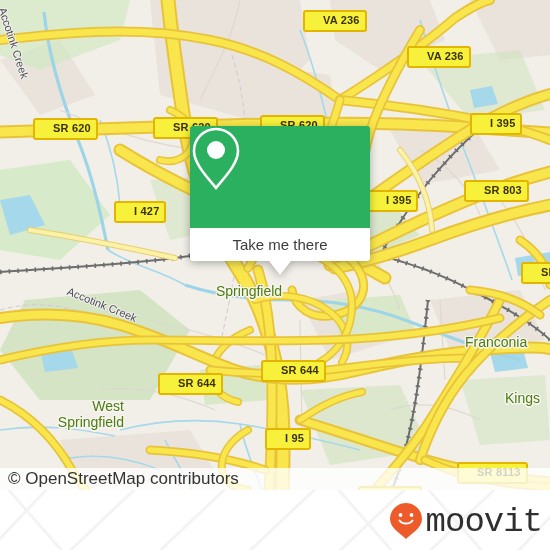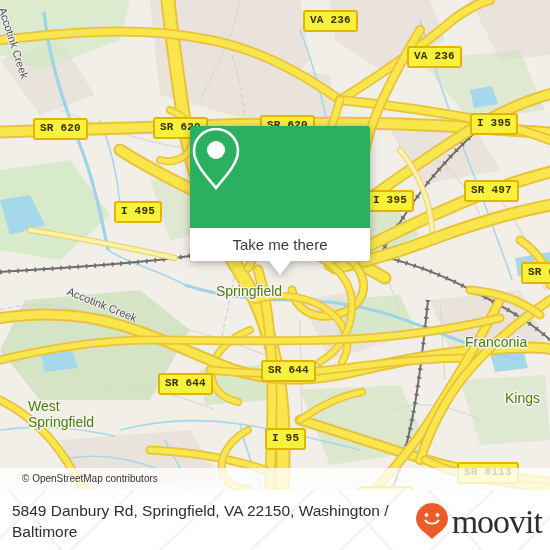--- a/index.html
+++ b/index.html
@@ -20,59 +20,59 @@
   
   .shield{
     position:absolute;
     background:#f7f13c;
     border:2px solid #e2b500;
     border-radius:3px;
     color:#3a3200;
     font-weight:bold;
     font-size:11px;
     line-height:1;
-    padding:3px 5px 4px 5px;
+    padding:3px 5px 4px 18px;
     white-space:nowrap;
-    font-family:Liberation Mono, monospace;
+    font-family:Liberation Sans, sans-serif;
     letter-spacing:.2px;
     box-sizing:border-box;
     text-align:center;
   }
 
   
   .place{
     position:absolute;
     color:#4d7c0f;
     font-size:14px;
     white-space:nowrap;
     text-shadow:
       -1.5px 0 #f7f5f0, 1.5px 0 #f7f5f0, 0 -1.5px #f7f5f0, 0 1.5px #f7f5f0,
       -1px -1px #f7f5f0, 1px -1px #f7f5f0, -1px 1px #f7f5f0, 1px 1px #f7f5f0;
     font-family:"Liberation Sans", sans-serif;
   }
-  .place.two-line{white-space:normal;text-align:left;line-height:1.15;}
+  .place.two-line{white-space:normal;text-align:right;line-height:1.15;}
 
   .waterlabel{
     position:absolute;
     color:#4a4a58;
     font-size:11px;
     white-space:nowrap;
     text-shadow:
       -1.2px 0 #f4f2ec, 1.2px 0 #f4f2ec, 0 -1.2px #f4f2ec, 0 1.2px #f4f2ec;
     font-family:"Liberation Sans", sans-serif;
   }
 
   
   #attribution{
     position:absolute;left:0;bottom:0;width:550px;height:22px;
     background:rgba(255,255,255,.78);
     color:#333;
-    font-size:10px;
+    font-size:17px;
     line-height:22px;
-    padding-left:22px;
+    padding-left:8px;
     box-sizing:border-box;
     font-family:"Liberation Sans", sans-serif;
   }
 
   
   #popup{
     position:absolute;left:190px;top:126px;width:180px;
     filter:drop-shadow(0 2px 4px rgba(0,0,0,.30));
   }
   #popup-head{
@@ -112,21 +112,21 @@
     color:#2e2e2e;font-size:15.5px;line-height:21px;
     font-family:"Liberation Sans", sans-serif;
   }
   #brand{
     position:absolute;right:8px;top:12px;
     display:flex;align-items:center;gap:3px;
   }
   #brand-mark{width:34px;height:38px;flex:0 0 auto;}
   #brand-text{
     color:#2f2f2f;font-size:34px;letter-spacing:-1px;
-    font-family:Liberation Serif, serif;line-height:1;
+    font-family:Liberation Mono, monospace;line-height:1;
     margin-top:2px;
   }
 </style>
 </head>
 <body>
 
 <div id="root">
 
   <div id="map">
 
@@ -330,23 +330,23 @@
       <div>West</div>
       <div>Springfield</div>
     </div>
 
     <div class="shield" style="left:303px;top:10px;">VA 236</div>
     <div class="shield" style="left:407px;top:46px;">VA 236</div>
     <div class="shield" style="left:33px;top:118px;">SR 620</div>
     <div class="shield" style="left:153px;top:117px;">SR 620</div>
     <div class="shield" style="left:260px;top:115px;">SR 620</div>
     <div class="shield" style="left:470px;top:113px;">I 395</div>
-    <div class="shield" style="left:114px;top:201px;">I 495</div>
+    <div class="shield" style="left:114px;top:201px;">I 427</div>
     <div class="shield" style="left:366px;top:190px;">I 395</div>
-    <div class="shield" style="left:464px;top:180px;">SR 497</div>
+    <div class="shield" style="left:464px;top:180px;">SR 803</div>
     <div class="shield" style="left:521px;top:262px;">SR 6</div>
     <div class="shield" style="left:158px;top:373px;">SR 644</div>
     <div class="shield" style="left:261px;top:360px;">SR 644</div>
     <div class="shield" style="left:265px;top:428px;text-align:right;">I 95</div>
     <div class="shield" style="left:358px;top:447px;margin-top:39px;">VA 289</div>
     <div class="shield" style="left:457px;top:462px;">SR 8113</div>
 
     <div id="popup">
       <div id="popup-head">
         <svg width="52" height="66" viewBox="0 0 52 66">
@@ -372,21 +372,20 @@
         <path d="M240 70 L330 -15"></path>
         <path d="M330 70 L420 -15"></path>
         <path d="M420 70 L510 -15"></path>
         <path d="M510 70 L580 -5"></path>
         <path d="M0 -10 L70 70"></path>
         <path d="M330 -10 L400 70"></path>
         <path d="M420 -10 L490 70"></path>
       </g>
     </svg>
 
-    <div id="footer-text">5849 Danbury Rd, Springfield, VA 22150, Washington / Baltimore</div>
 
     <div id="brand">
       <svg id="brand-mark" viewBox="0 0 34 38">
         <path d="M17 1 C8.2 1 1 8.2 1 17 C1 26 12 32 17 37 C22 32 33 26 33 17 C33 8.2 25.8 1 17 1 Z" fill="#ee5b2b"></path>
         <circle cx="11.5" cy="13" r="1.9" fill="#ffffff"></circle>
         <circle cx="22.5" cy="13" r="1.9" fill="#ffffff"></circle>
         <path d="M10.5 18.5 C13 22.5, 21 22.5, 23.5 18.5" stroke="#ffffff" stroke-width="1.9" fill="none" stroke-linecap="round"></path>
       </svg>
       <div id="brand-text">moovit</div>
     </div>

